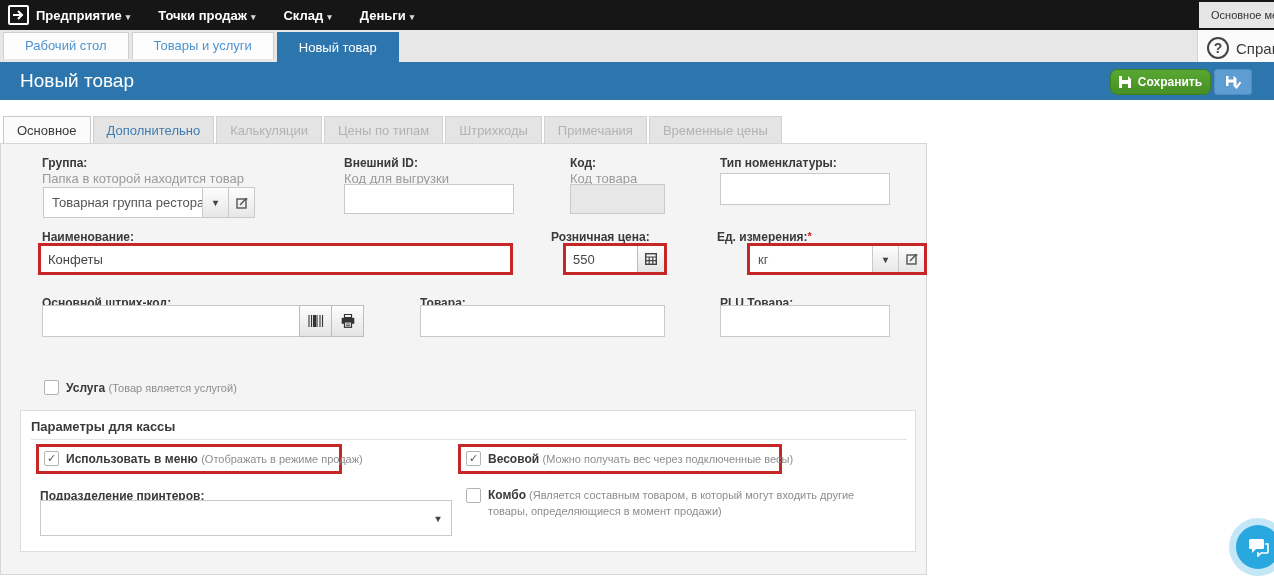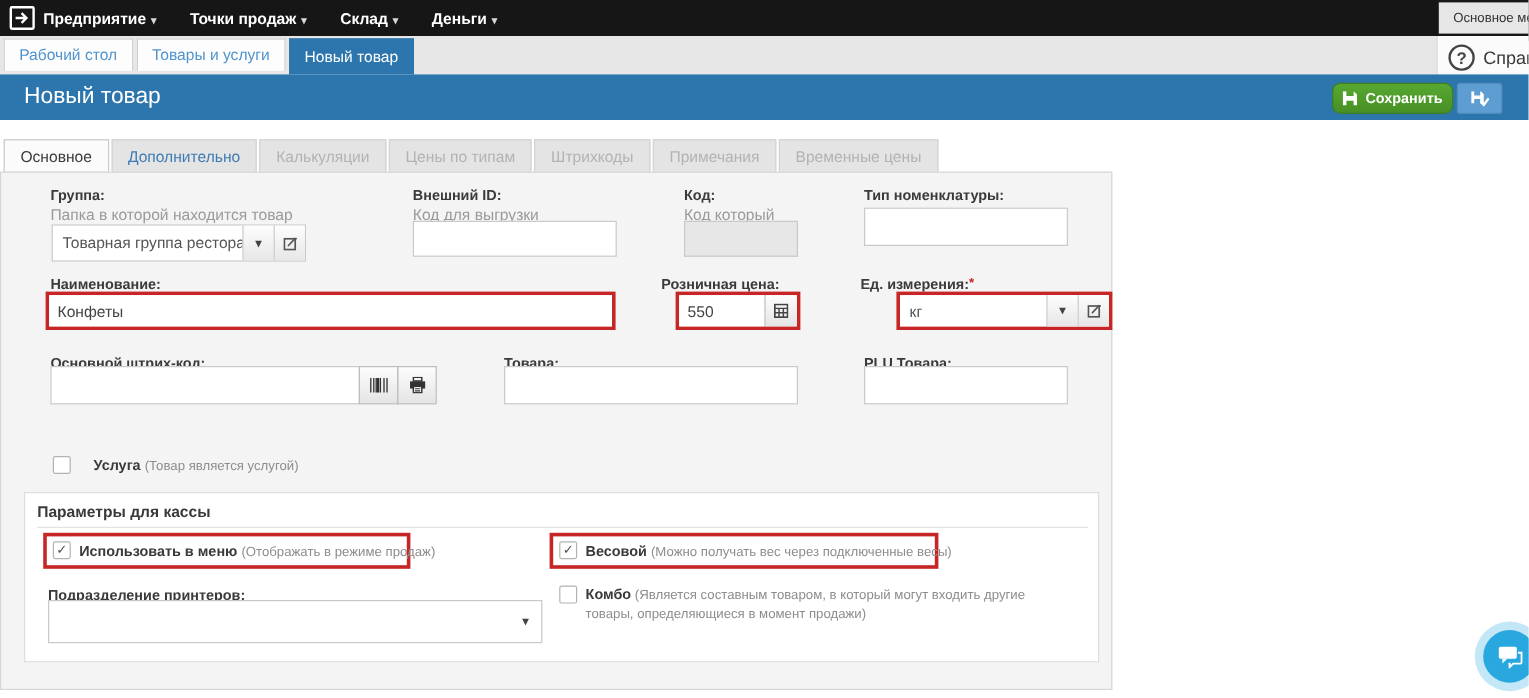--- a/index.html
+++ b/index.html
@@ -12,21 +12,21 @@
   .exit-box { position:absolute; left:8px; top:5px; width:21px; height:20px; border:2px solid #fff; border-radius:2px; display:flex; align-items:center; justify-content:center; }
   .topmenus { position:absolute; left:36px; top:0; height:30px; display:flex; align-items:center; gap:28px; }
   .topmenu { color:#fff; font-size:13px; font-weight:700; cursor:pointer; white-space:nowrap; }
   .topmenu .caret { font-size:9px; color:#d8d8d8; margin-left:4px; }
   .mainmenu-tab { position:absolute; left:1199px; top:2px; width:120px; height:26px; background:#e6e6e6; color:#333;
     font-size:11px; line-height:26px; padding-left:12px; white-space:nowrap; overflow:hidden; }
 
   
   .navstrip { position:absolute; left:0; top:30px; width:1274px; height:32px; background:#e7e7e7; }
   .navtabs { position:absolute; left:3px; bottom:0; display:flex; gap:3px; }
-  .navtab { height:27px; line-height:26px; padding:0 12px; background:#fdfdfd; border:1px solid #cfcfcf; border-bottom:none;
+  .navtab { height:27px; line-height:26px; padding:0 21px; background:#fdfdfd; border:1px solid #cfcfcf; border-bottom:none;
     color:#4f93ce; font-size:13px; cursor:pointer; white-space:nowrap; }
   .navtab.active { background:#2d76ad; border-color:#2d76ad; color:#fff; height:30px; line-height:30px; }
   .helpblock { position:absolute; left:1197px; top:30px; width:77px; height:36px; background:#fbfbfb; border-left:1px solid #d5d5d5;
     display:flex; align-items:center; gap:7px; padding-left:9px; overflow:hidden; cursor:pointer; }
   .help-q { width:22px; height:22px; min-width:22px; border:2px solid #444; border-radius:50%; color:#444; font-size:14px; font-weight:700;
     display:flex; align-items:center; justify-content:center; }
   .help-txt { font-size:15px; color:#3a3a3a; white-space:nowrap; }
 
   
   .bluebar { position:absolute; left:0; top:62px; width:1274px; height:38px; background:#2d76ad; }
@@ -150,21 +150,21 @@
           <path d="M4 8 L10.2 1.4 M10.2 1.4 l1 1" stroke="#555" stroke-width="1.4" fill="none"></path>
         </svg>
     </div>
   </div>
 
   <div class="lbl" style="left:344px; top:156px;">Внешний ID:</div>
   <div class="hint" style="left:344px; top:171px;">Код для выгрузки</div>
   <input class="inp" style="left: 344px; top: 184px; width: 170px; height: 30px;" value="">
 
   <div class="lbl" style="left:570px; top:156px;">Код:</div>
-  <div class="hint" style="left:570px; top:171px;">Код который</div>
+  <div class="hint" style="left:570px; top:171px;">Код товара</div>
   <input class="inp disabled" style="left: 570px; top: 184px; width: 95px; height: 30px;" disabled="" value="">
 
   <div class="lbl" style="left:720px; top:156px;">Тип номенклатуры:</div>
   <input class="inp" style="left: 720px; top: 173px; width: 170px; height: 32px;" value="">
 
   <div class="lbl" style="left:42px; top:230px;">Наименование:</div>
   <div class="redbox" style="left:38px; top:243px; width:475px; height:32px;">
     <input class="inp" style="left: 0px; top: 0px; width: 469px; height: 26px; border: none;" value="Конфеты">
   </div>
 
@@ -212,21 +212,21 @@
       </svg>
   </div>
 
   <div class="lbl" style="left:420px; top:296px;">Товара:</div>
   <input class="inp" style="left: 420px; top: 305px; width: 245px; height: 32px;" value="">
 
   <div class="lbl" style="left:720px; top:296px;">PLU Товара:</div>
   <input class="inp" style="left: 720px; top: 305px; width: 170px; height: 32px;" value="">
 
   <div class="cb" style="left:44px; top:380px;"></div>
-  <div class="cb-lb" style="left:66px; top:381px;margin-left:12px;"><span>Услуга</span> <span class="cb-note">(Товар является услугой)</span></div>
+  <div class="cb-lb" style="left:66px; top:381px;"><span>Услуга</span> <span class="cb-note">(Товар является услугой)</span></div>
 
   <div class="section">
     <div class="section-title">Параметры для кассы</div>
     <div class="section-hr"></div>
   </div>
 
   <div class="redbox" style="left:36px; top:444px; width:306px; height:30px; background:transparent;"></div>
   <div class="cb" style="left:44px; top:451px;">
       <span>✓</span>
     </div>

